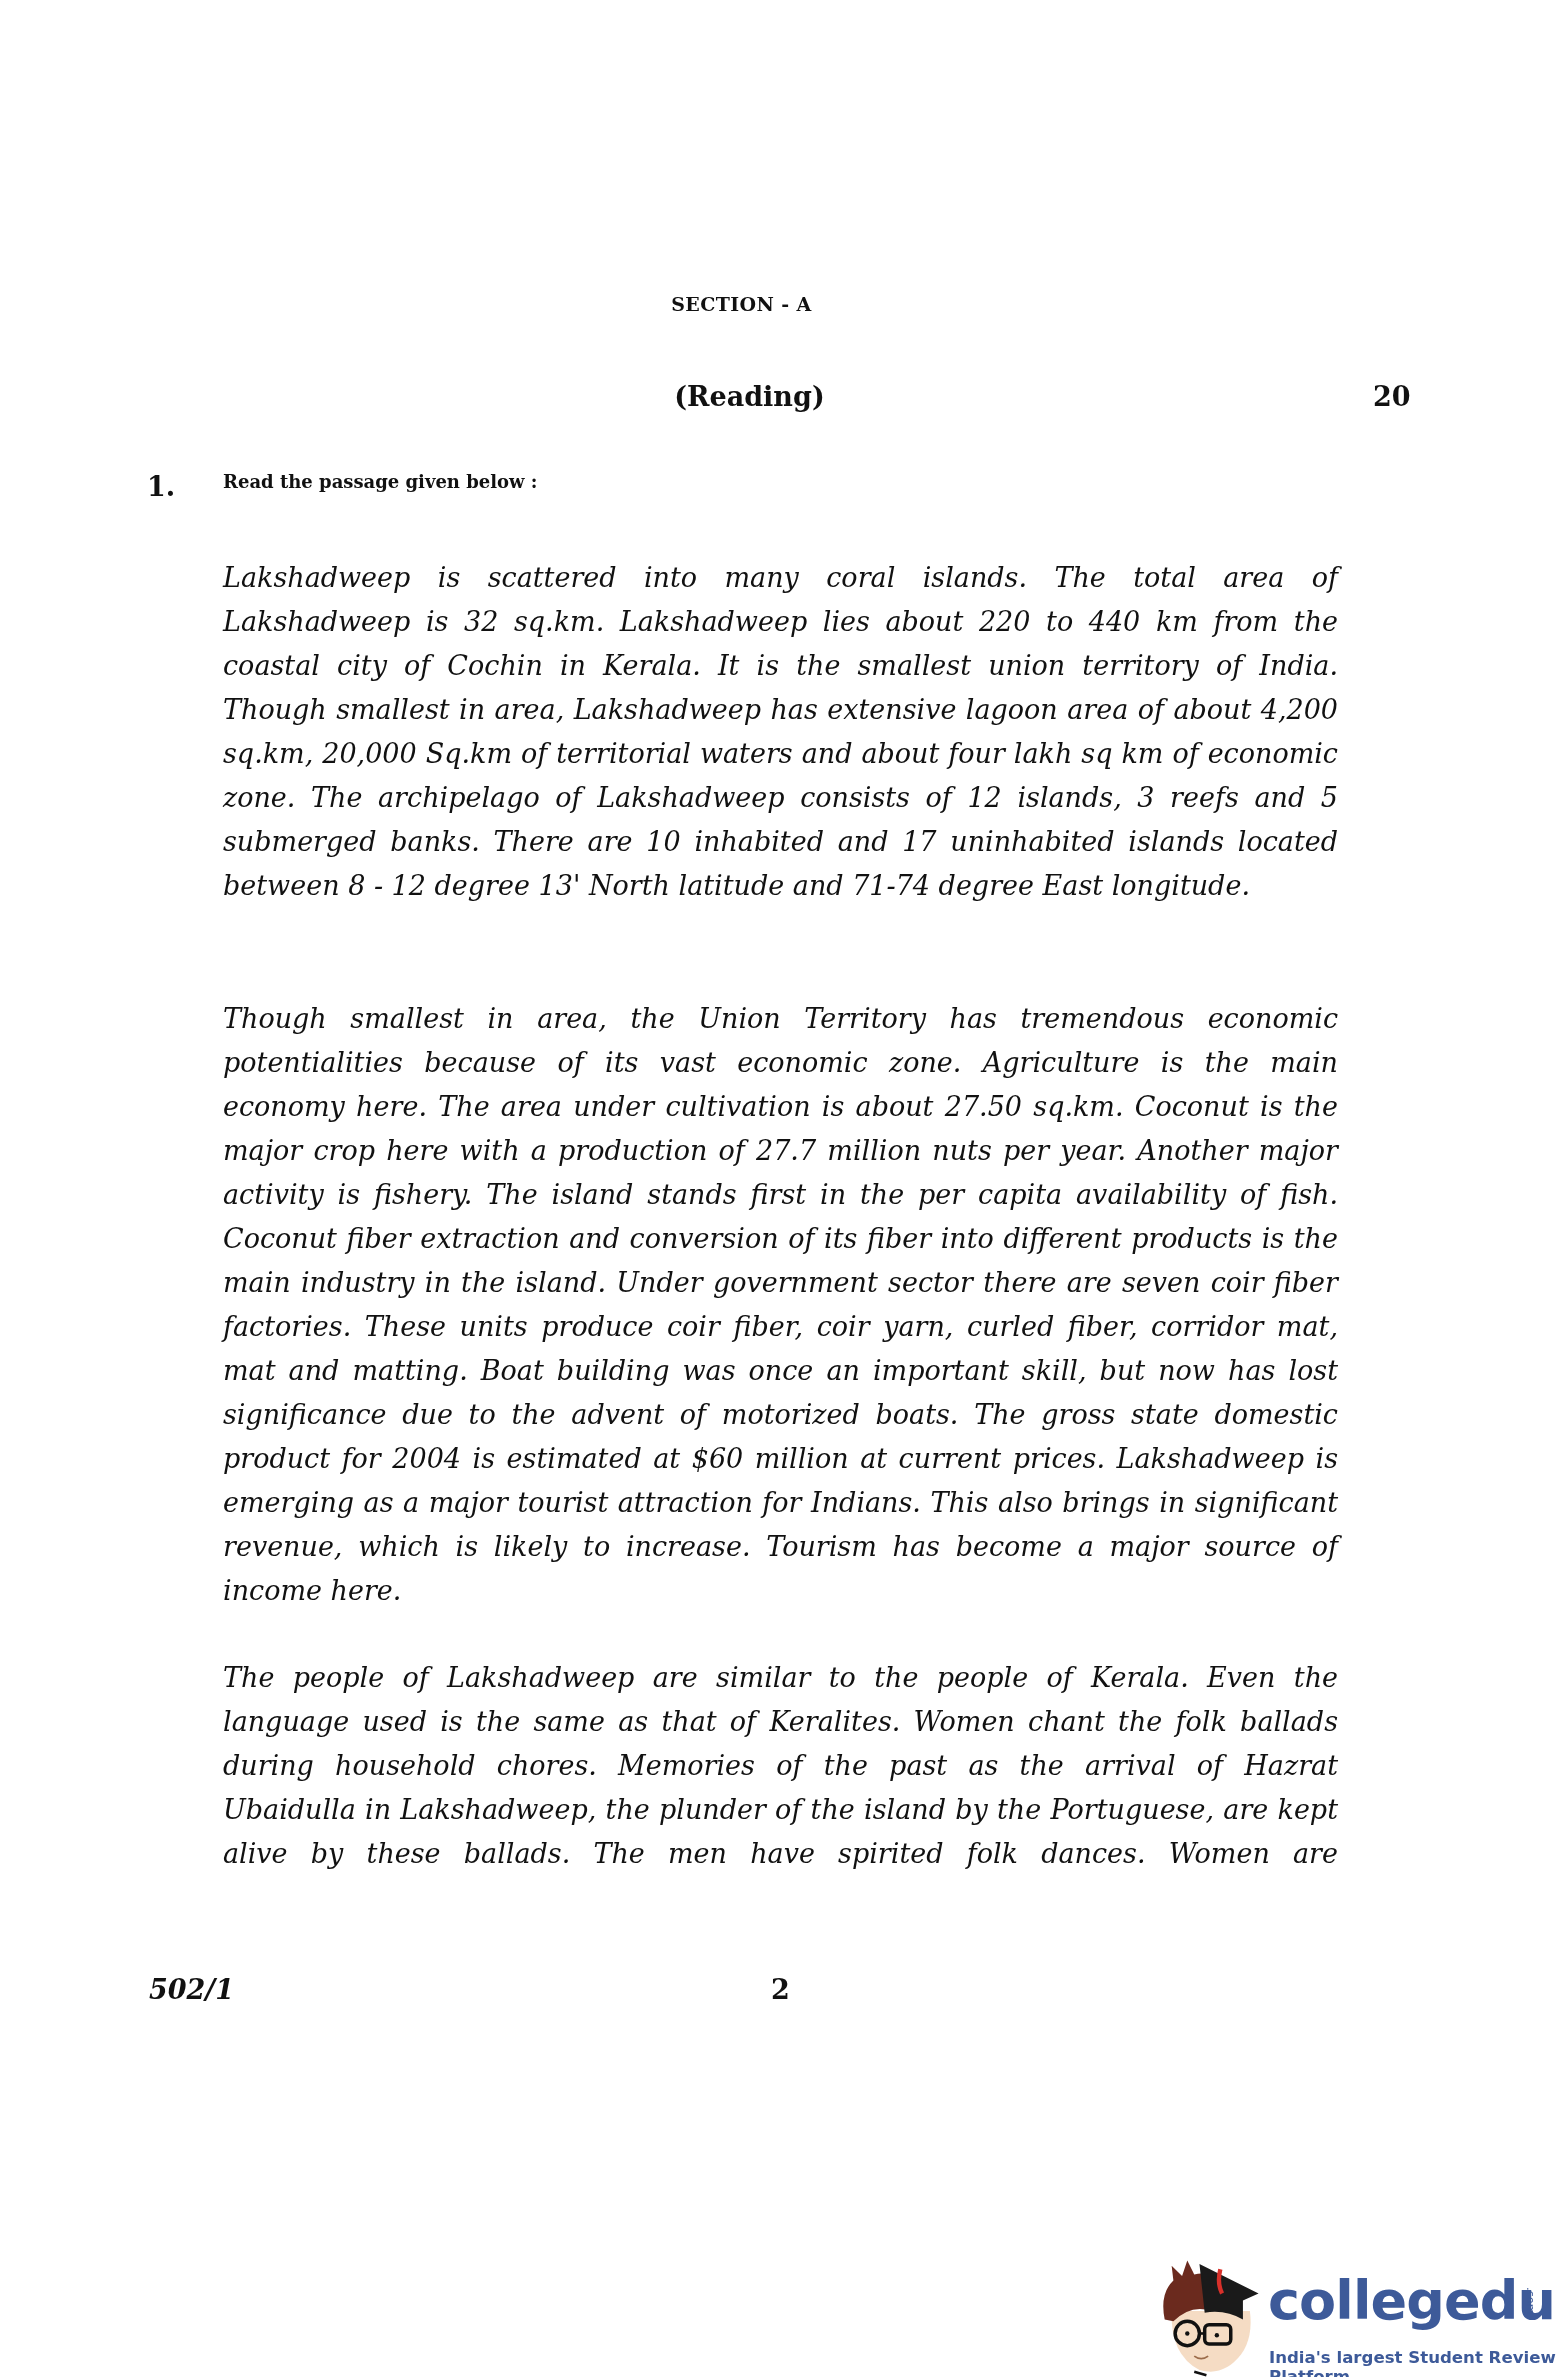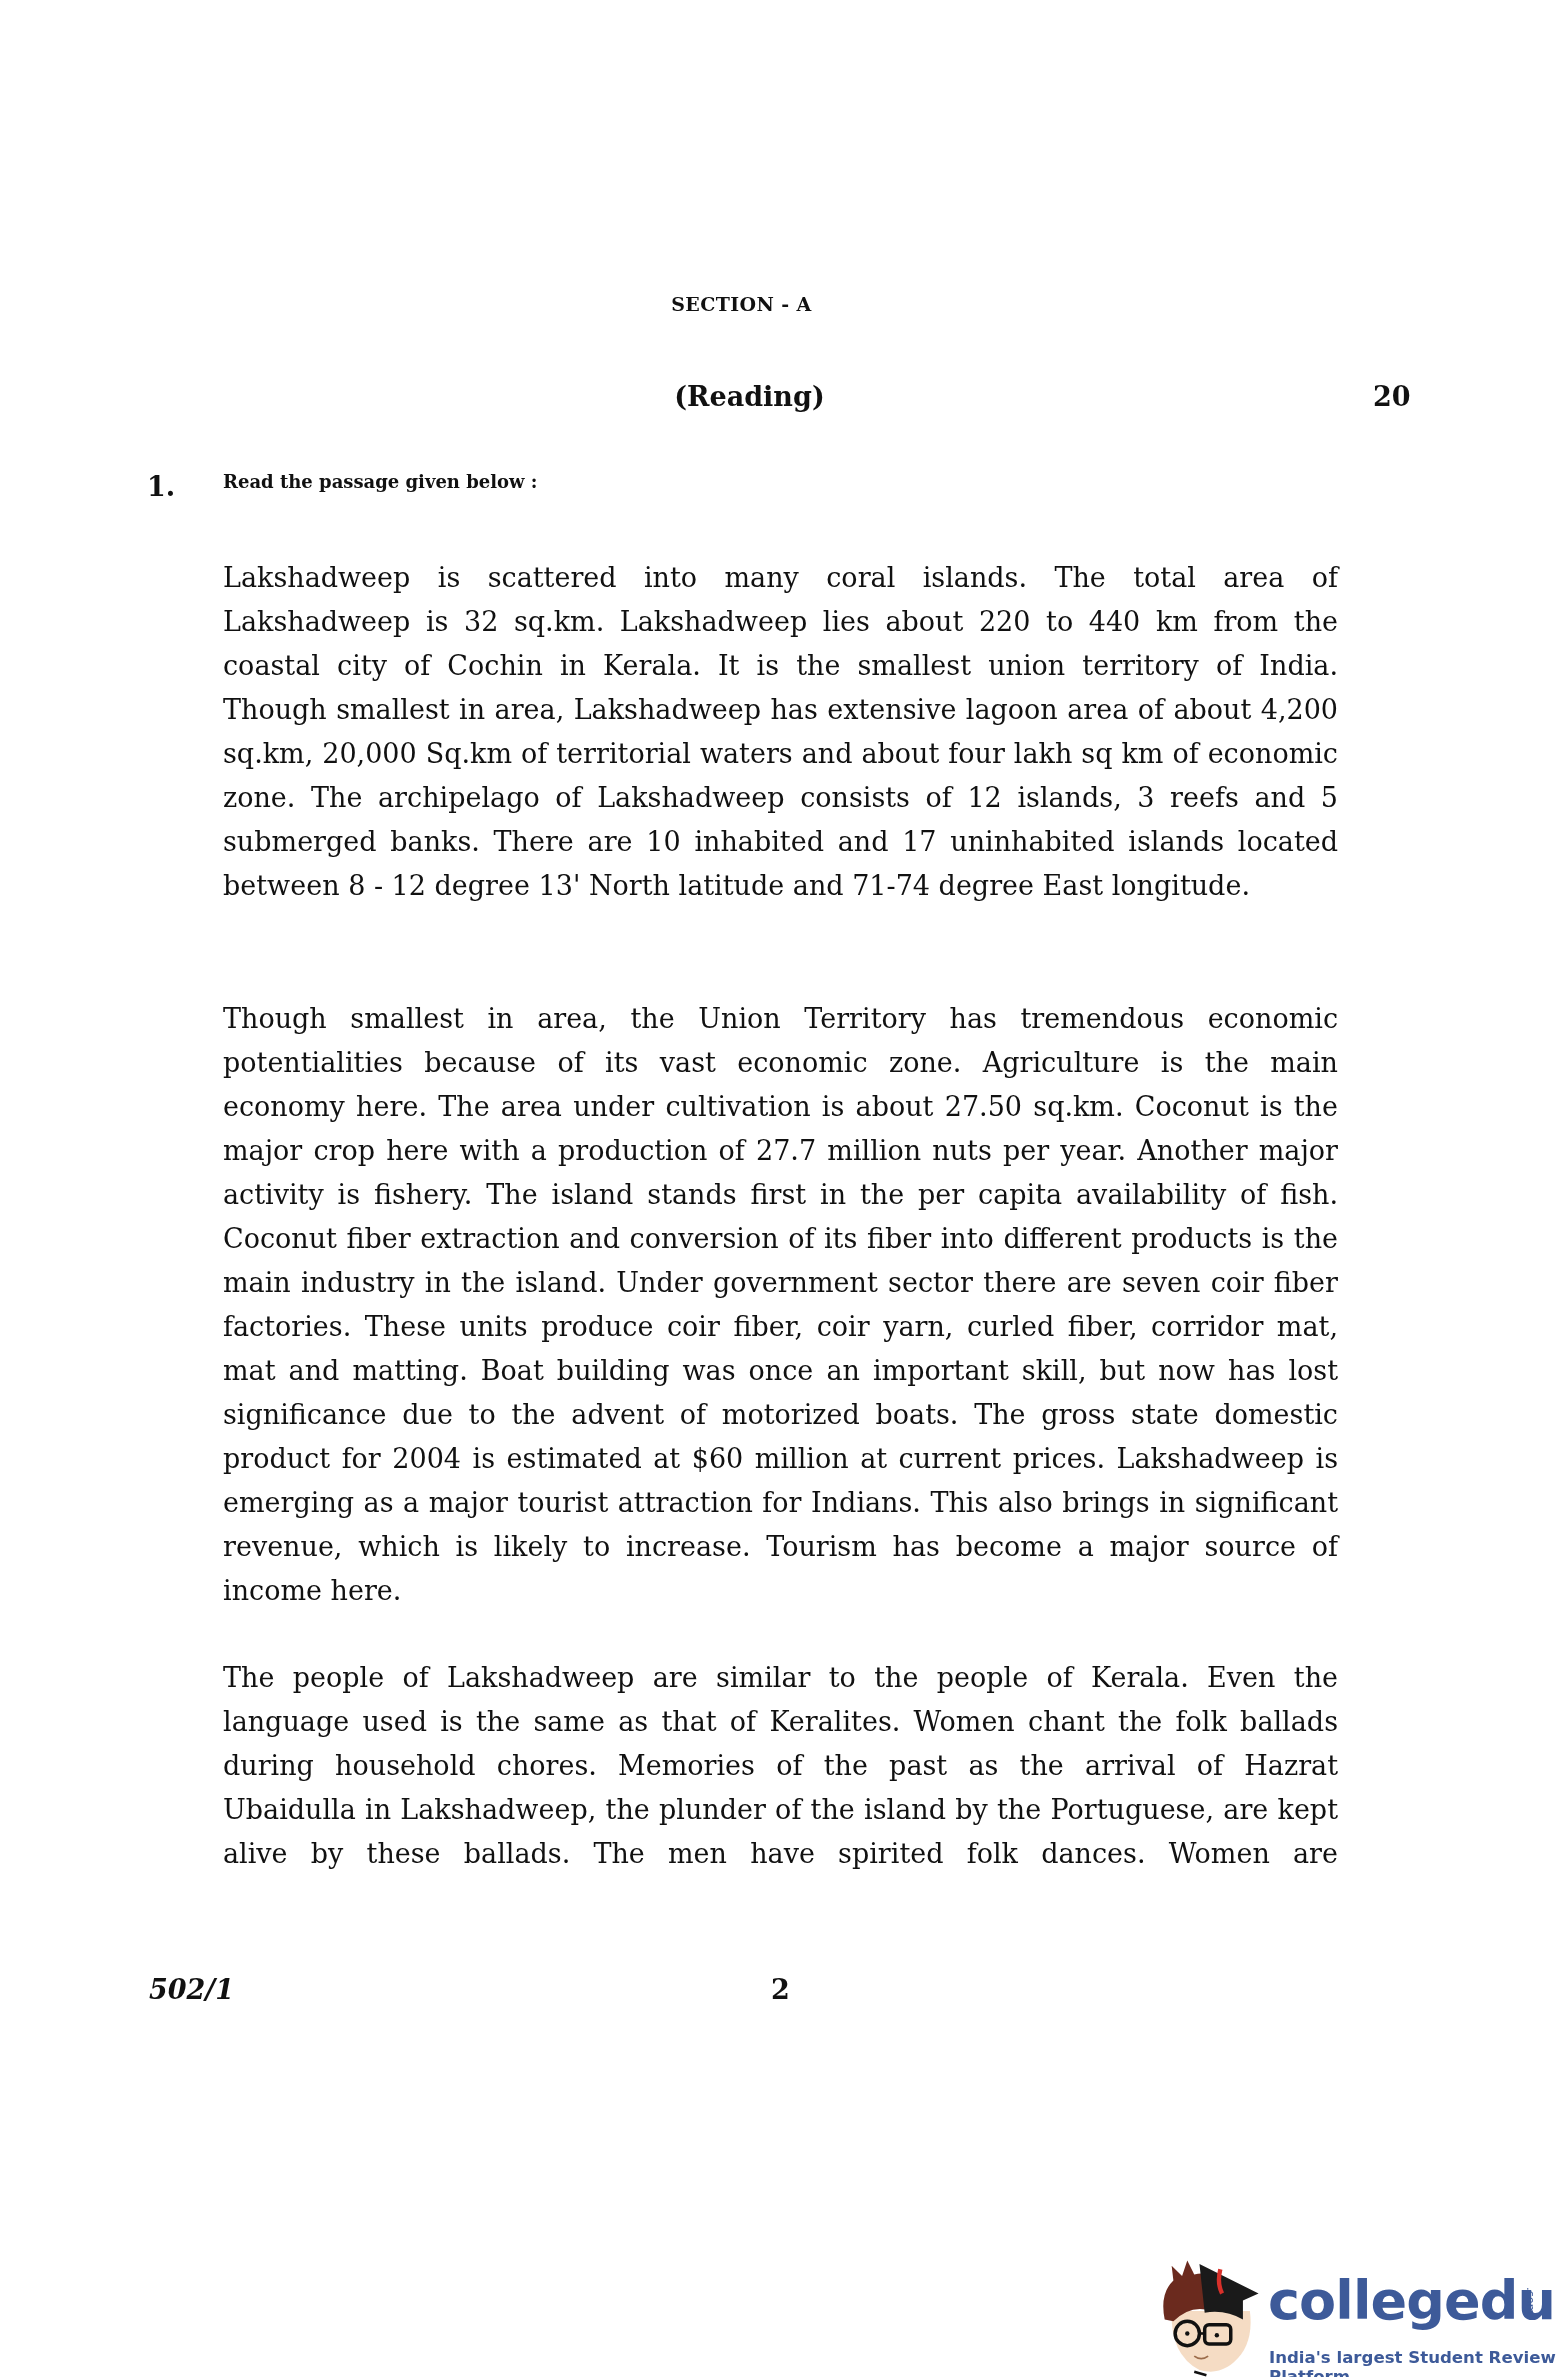--- a/index.html
+++ b/index.html
@@ -5,21 +5,21 @@
   html, body { margin: 0; padding: 0; background: #ffffff; }
   body { width: 1557px; height: 2377px; position: relative; overflow: hidden;
          font-family: "DejaVu Serif", "Liberation Serif", serif; color: #111; }
   .abs { position: absolute; }
   .section-title { left: 0; width: 1483px; text-align: center; top: 293px; font-size: 19px; font-weight: bold; letter-spacing: 0.4px; }
   .subsection { left: 0; width: 1483px; text-align: center; top: 381px; font-size: 27px; font-weight: bold; margin-left: 8px; }
   .marks { left: 1373px; top: 381px; font-size: 27px; font-weight: bold; }
   .qnum { left: 147px; top: 471px; font-size: 27px; font-weight: bold; }
   .qtext { left: 223px; top: 471px; font-size: 18px; font-weight: bold; }
   .para { left: 223px; width: 1115px; font-size: 27px; line-height: 44px;
-          text-align: justify; text-align-last: left; margin: 0; }
+          text-align: justify; text-align-last: left; margin: 0; font-style: italic; }
   .para.trunc { text-align-last: justify; }
   .p1 { top: 556px; }
   .p2 { top: 997px; }
   .p3 { top: 1656px; }
   .footer-code { left: 149px; top: 1974px; font-size: 27px; font-weight: bold; font-style: italic; }
   .footer-page { left: 771px; top: 1974px; font-size: 27px; font-weight: bold; }
   .logo { left: 1156px; top: 2250px; width: 401px; height: 127px; }
   .logo-face { position: absolute; left: 0; top: 0; width: 113px; height: 127px; }
   .logo-word { position: absolute; left: 112px; top: 19px; font-family: "DejaVu Sans", sans-serif;
                font-weight: bold; font-size: 54px; color: #3d5a99; letter-spacing: -0.9px; }

